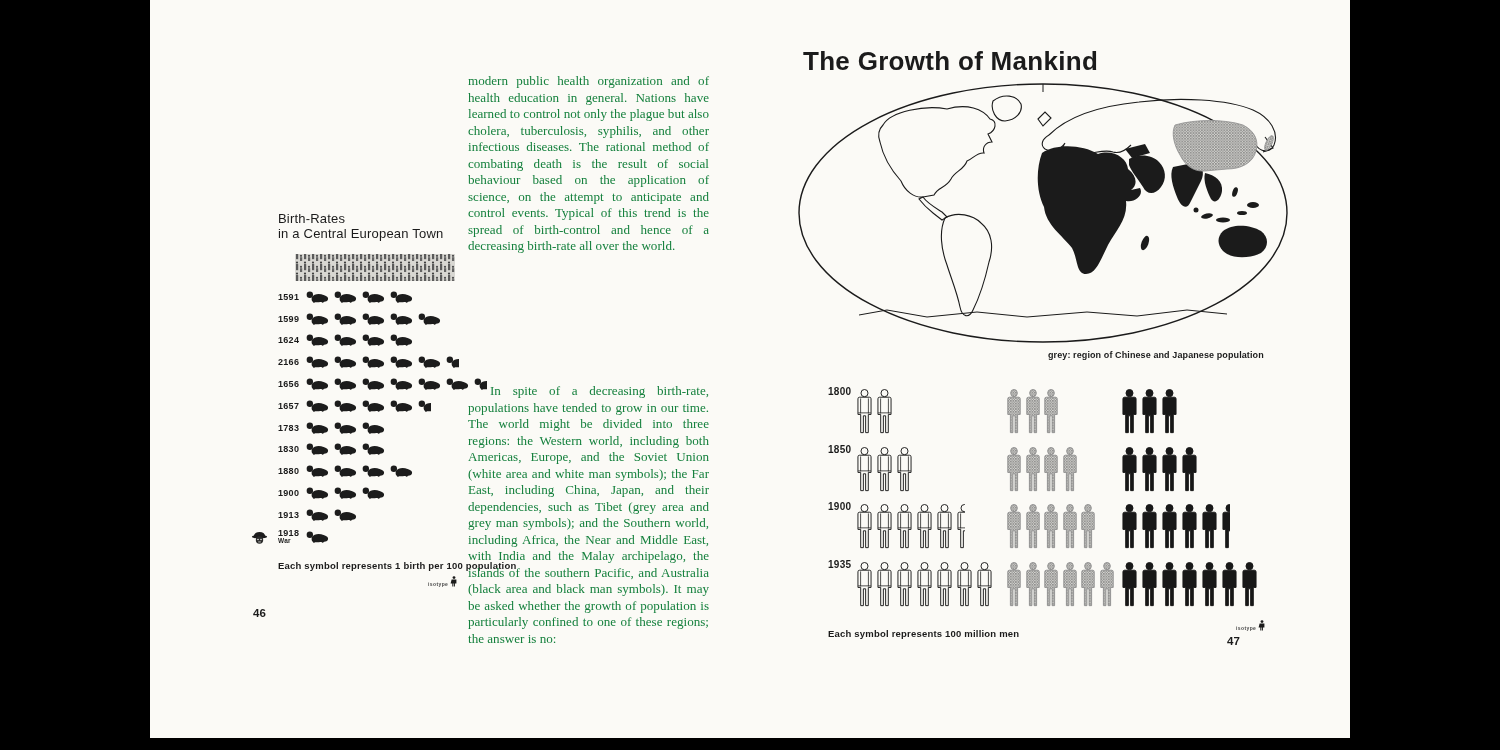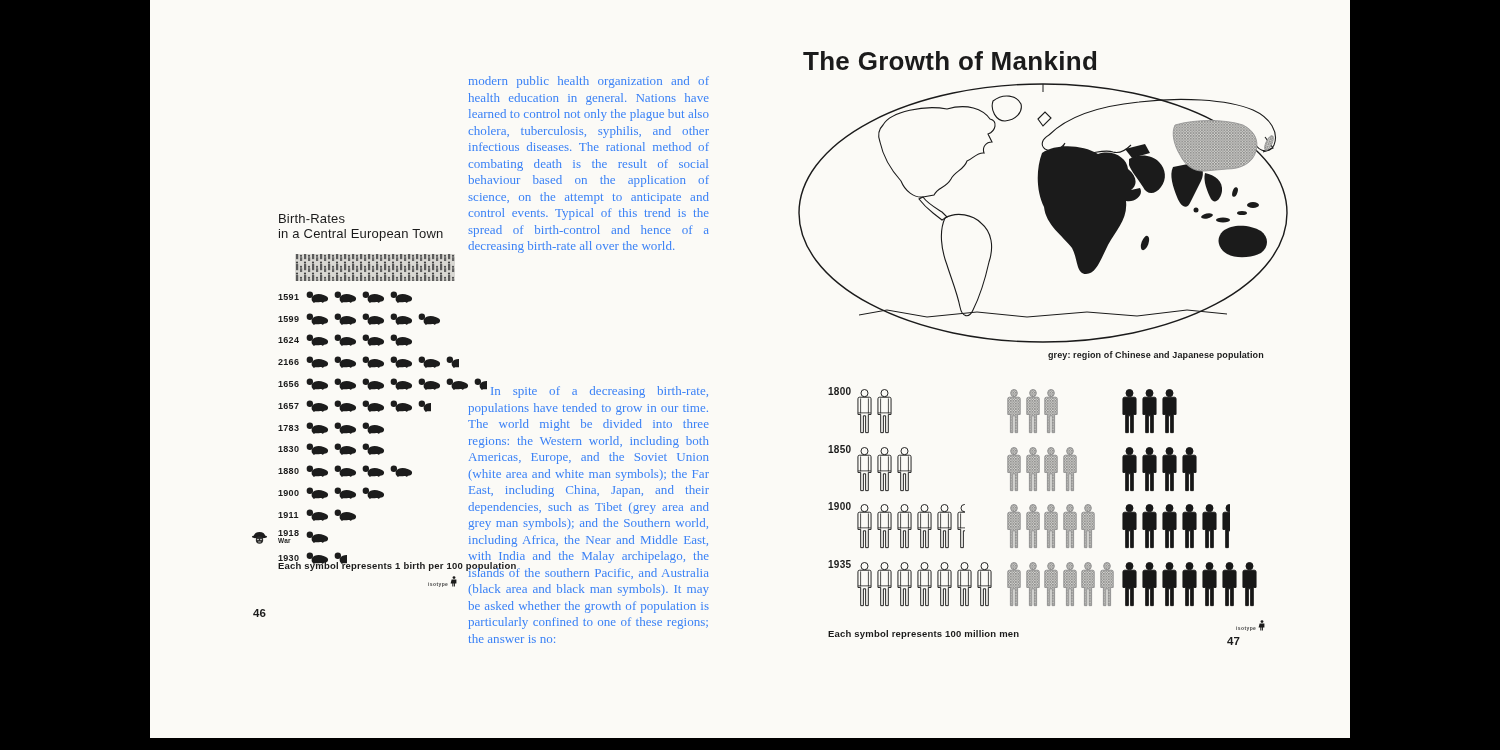--- a/index.html
+++ b/index.html
@@ -19,21 +19,21 @@
   .left-caption{left:128px;top:560px;font-weight:bold;font-size:9.5px;letter-spacing:.2px;}
   .iso-logo{display:flex;align-items:flex-end;gap:2px;}
   .iso-logo .w{font-size:5px;letter-spacing:.4px;color:#4a4a4a;font-weight:bold;}
   .logo-left{left:278px;top:576px;}
   .logo-right{left:1086px;top:620px;}
   .pagenum{font-weight:bold;font-size:11.5px;}
   .pn-left{left:103px;top:607px;}
   .pn-right{left:1077px;top:635px;}
 
   .text-col{left:318px;width:241px;font-family:"Liberation Serif",serif;font-size:13.1px;
-    line-height:16.5px;text-align:justify;color:#3b82f6;}
+    line-height:16.5px;text-align:justify;color:#15803d;}
   .p1{top:60px;}
   .p2{top:370px;text-indent:22px;}
 
   
   .gm-title{left:653px;top:46px;font-weight:bold;font-size:26px;letter-spacing:.3px;}
   .world-map{left:645px;top:79px;}
   .legend{font-weight:bold;font-size:9px;line-height:12px;letter-spacing:.1px;}
   .leg-left{left:680px;top:349px;}
   .leg-grey{left:898px;top:349px;}
   .growth-rows{left:678px;top:384px;width:470px;}
@@ -477,21 +477,21 @@
     <g fill="#1c1c1c">
       <circle cx="4.8" cy="4.6" r="4"></circle>
       <path d="M7.5,7.5 C10,3.2 17,2.6 22,5 C26.5,6.2 28.6,8.6 27.2,11.4 C25.8,13.8 21,14 16,14 L10.5,14 C7.5,14 6.3,11 7.5,7.5 Z"></path>
       <rect x="8.6" y="9.5" width="2.6" height="5.2" rx="1.2"></rect>
       <rect x="19.5" y="9.8" width="2.6" height="4.9" rx="1.2"></rect>
     </g>
           </svg>
         </span>
       </div>
       <div class="b-row">
-        <span class="b-year">1911</span>
+        <span class="b-year">1913</span>
         <span class="b-syms">
           <svg width="24" height="12" viewBox="0 0 30 15">
     <g fill="#1c1c1c">
       <circle cx="4.8" cy="4.6" r="4"></circle>
       <path d="M7.5,7.5 C10,3.2 17,2.6 22,5 C26.5,6.2 28.6,8.6 27.2,11.4 C25.8,13.8 21,14 16,14 L10.5,14 C7.5,14 6.3,11 7.5,7.5 Z"></path>
       <rect x="8.6" y="9.5" width="2.6" height="5.2" rx="1.2"></rect>
       <rect x="19.5" y="9.8" width="2.6" height="4.9" rx="1.2"></rect>
     </g>
           </svg>
           <svg width="24" height="12" viewBox="0 0 30 15">
@@ -509,41 +509,20 @@
     <path d="M2.6,7.4 A6,5.4 0 0 1 14.4,7.4 Z" fill="#1c1c1c"></path>
     <ellipse cx="8.5" cy="7.8" rx="7.6" ry="1.7" fill="#1c1c1c"></ellipse>
     <circle cx="8.5" cy="11" r="3.7" fill="#2a2a2a"></circle>
     <circle cx="7" cy="10.6" r="0.75" fill="#fbfaf6"></circle>
     <circle cx="10" cy="10.6" r="0.75" fill="#fbfaf6"></circle>
     <rect x="7.2" y="12.6" width="2.6" height="0.7" fill="#fbfaf6"></rect>
   </svg>
         <span class="b-year">1918<small>War</small></span>
         <span class="b-syms">
           <svg width="24" height="12" viewBox="0 0 30 15">
-    <g fill="#1c1c1c">
-      <circle cx="4.8" cy="4.6" r="4"></circle>
-      <path d="M7.5,7.5 C10,3.2 17,2.6 22,5 C26.5,6.2 28.6,8.6 27.2,11.4 C25.8,13.8 21,14 16,14 L10.5,14 C7.5,14 6.3,11 7.5,7.5 Z"></path>
-      <rect x="8.6" y="9.5" width="2.6" height="5.2" rx="1.2"></rect>
-      <rect x="19.5" y="9.8" width="2.6" height="4.9" rx="1.2"></rect>
-    </g>
-          </svg>
-        </span>
-      </div>
-      <div class="b-row">
-        <span class="b-year">1930</span>
-        <span class="b-syms">
-          <svg width="24" height="12" viewBox="0 0 30 15">
-    <g fill="#1c1c1c">
-      <circle cx="4.8" cy="4.6" r="4"></circle>
-      <path d="M7.5,7.5 C10,3.2 17,2.6 22,5 C26.5,6.2 28.6,8.6 27.2,11.4 C25.8,13.8 21,14 16,14 L10.5,14 C7.5,14 6.3,11 7.5,7.5 Z"></path>
-      <rect x="8.6" y="9.5" width="2.6" height="5.2" rx="1.2"></rect>
-      <rect x="19.5" y="9.8" width="2.6" height="4.9" rx="1.2"></rect>
-    </g>
-          </svg>
-          <svg width="12.8" height="12" viewBox="0 0 16 15">
     <g fill="#1c1c1c">
       <circle cx="4.8" cy="4.6" r="4"></circle>
       <path d="M7.5,7.5 C10,3.2 17,2.6 22,5 C26.5,6.2 28.6,8.6 27.2,11.4 C25.8,13.8 21,14 16,14 L10.5,14 C7.5,14 6.3,11 7.5,7.5 Z"></path>
       <rect x="8.6" y="9.5" width="2.6" height="5.2" rx="1.2"></rect>
       <rect x="19.5" y="9.8" width="2.6" height="4.9" rx="1.2"></rect>
     </g>
           </svg>
         </span>
       </div>
     </div>

